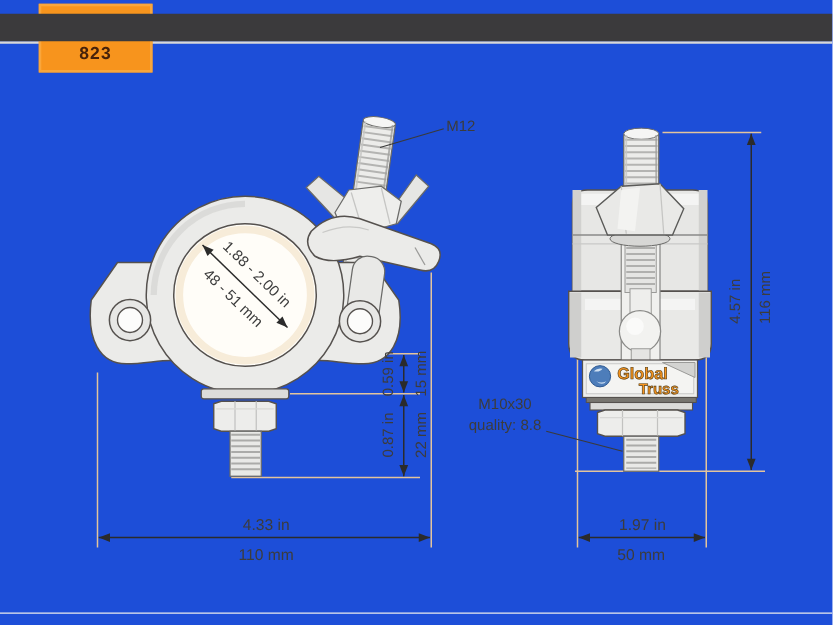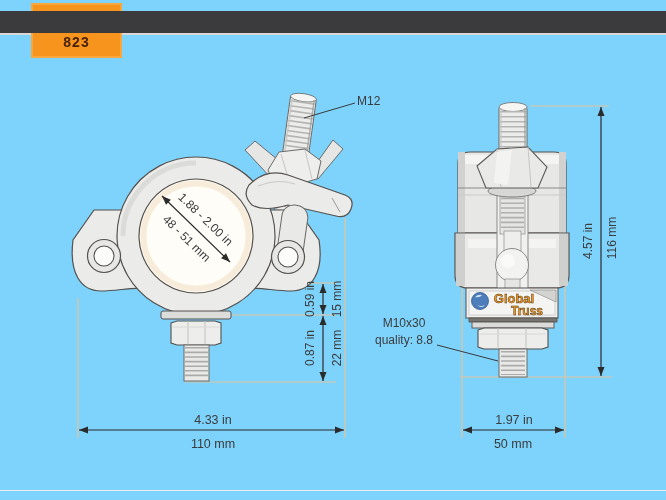--- a/index.html
+++ b/index.html
@@ -1,16 +1,16 @@
 <!DOCTYPE html>
 <html><head>
 <meta charset="utf-8">
 <style>
   html,body{margin:0;padding:0;background:#fff;}
-  .page{position:relative;width:666px;height:500px;background:#7dd3fc;overflow:hidden;
+  .page{position:relative;width:666px;height:500px;background:#1d4ed8;overflow:hidden;
         font-family:"Liberation Sans",sans-serif;}
   .badge{position:absolute;left:31px;top:3px;width:91px;height:55px;background:#f7941d;
          border:2px solid #f9a63c;box-sizing:border-box;z-index:1;
          display:flex;align-items:flex-end;justify-content:center;padding-bottom:6px;}
   .badge span{font-size:14px;font-weight:bold;color:#47220a;letter-spacing:1px;}
   .top-bar{position:absolute;left:0;top:11px;width:666px;height:22px;background:#3b3a3c;z-index:2;}
   .bar-underline{position:absolute;left:0;top:33px;width:666px;height:2px;background:#d8d8d8;z-index:0;}
   .bottom-line{position:absolute;left:0;top:490px;width:666px;height:1px;background:#ececec;z-index:0;}
   svg{position:absolute;left:0;top:0;z-index:0;}
   .dimtext{font-size:12px;fill:#3c3c3c;}

